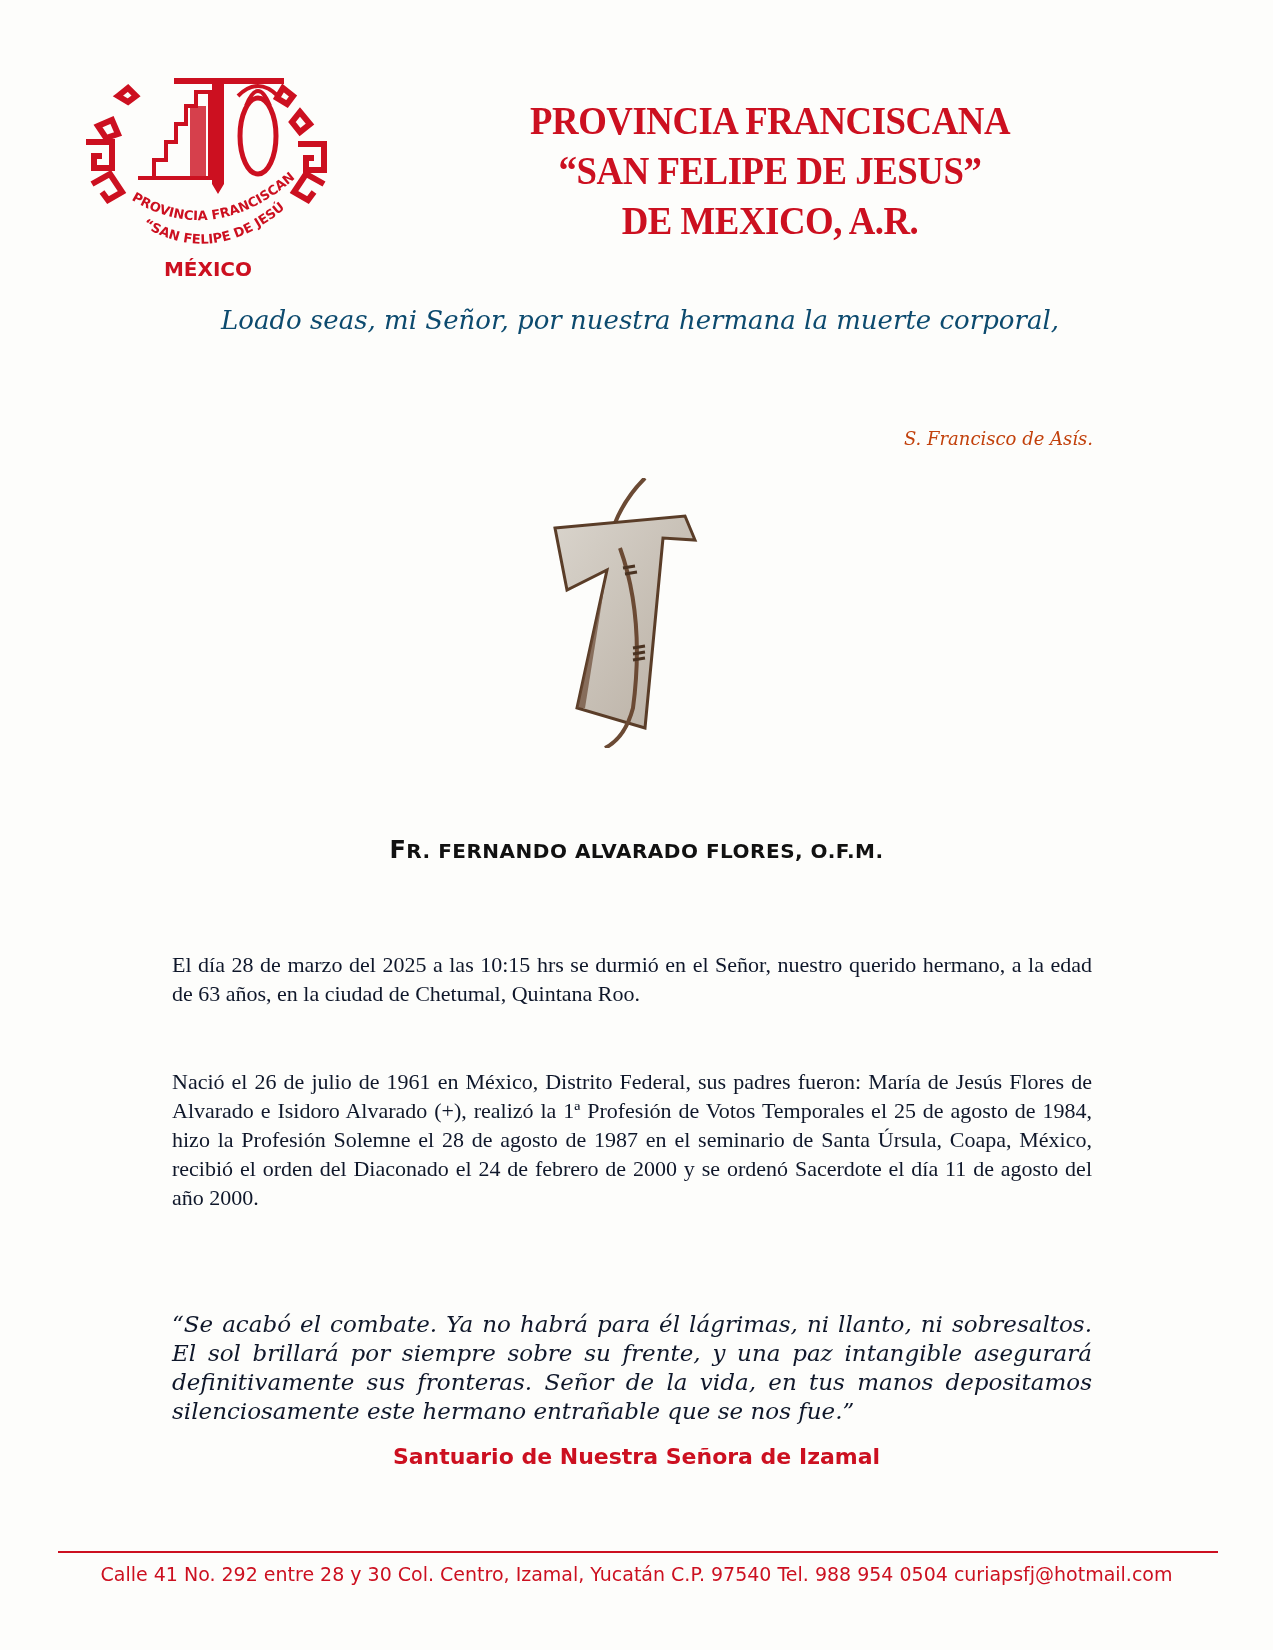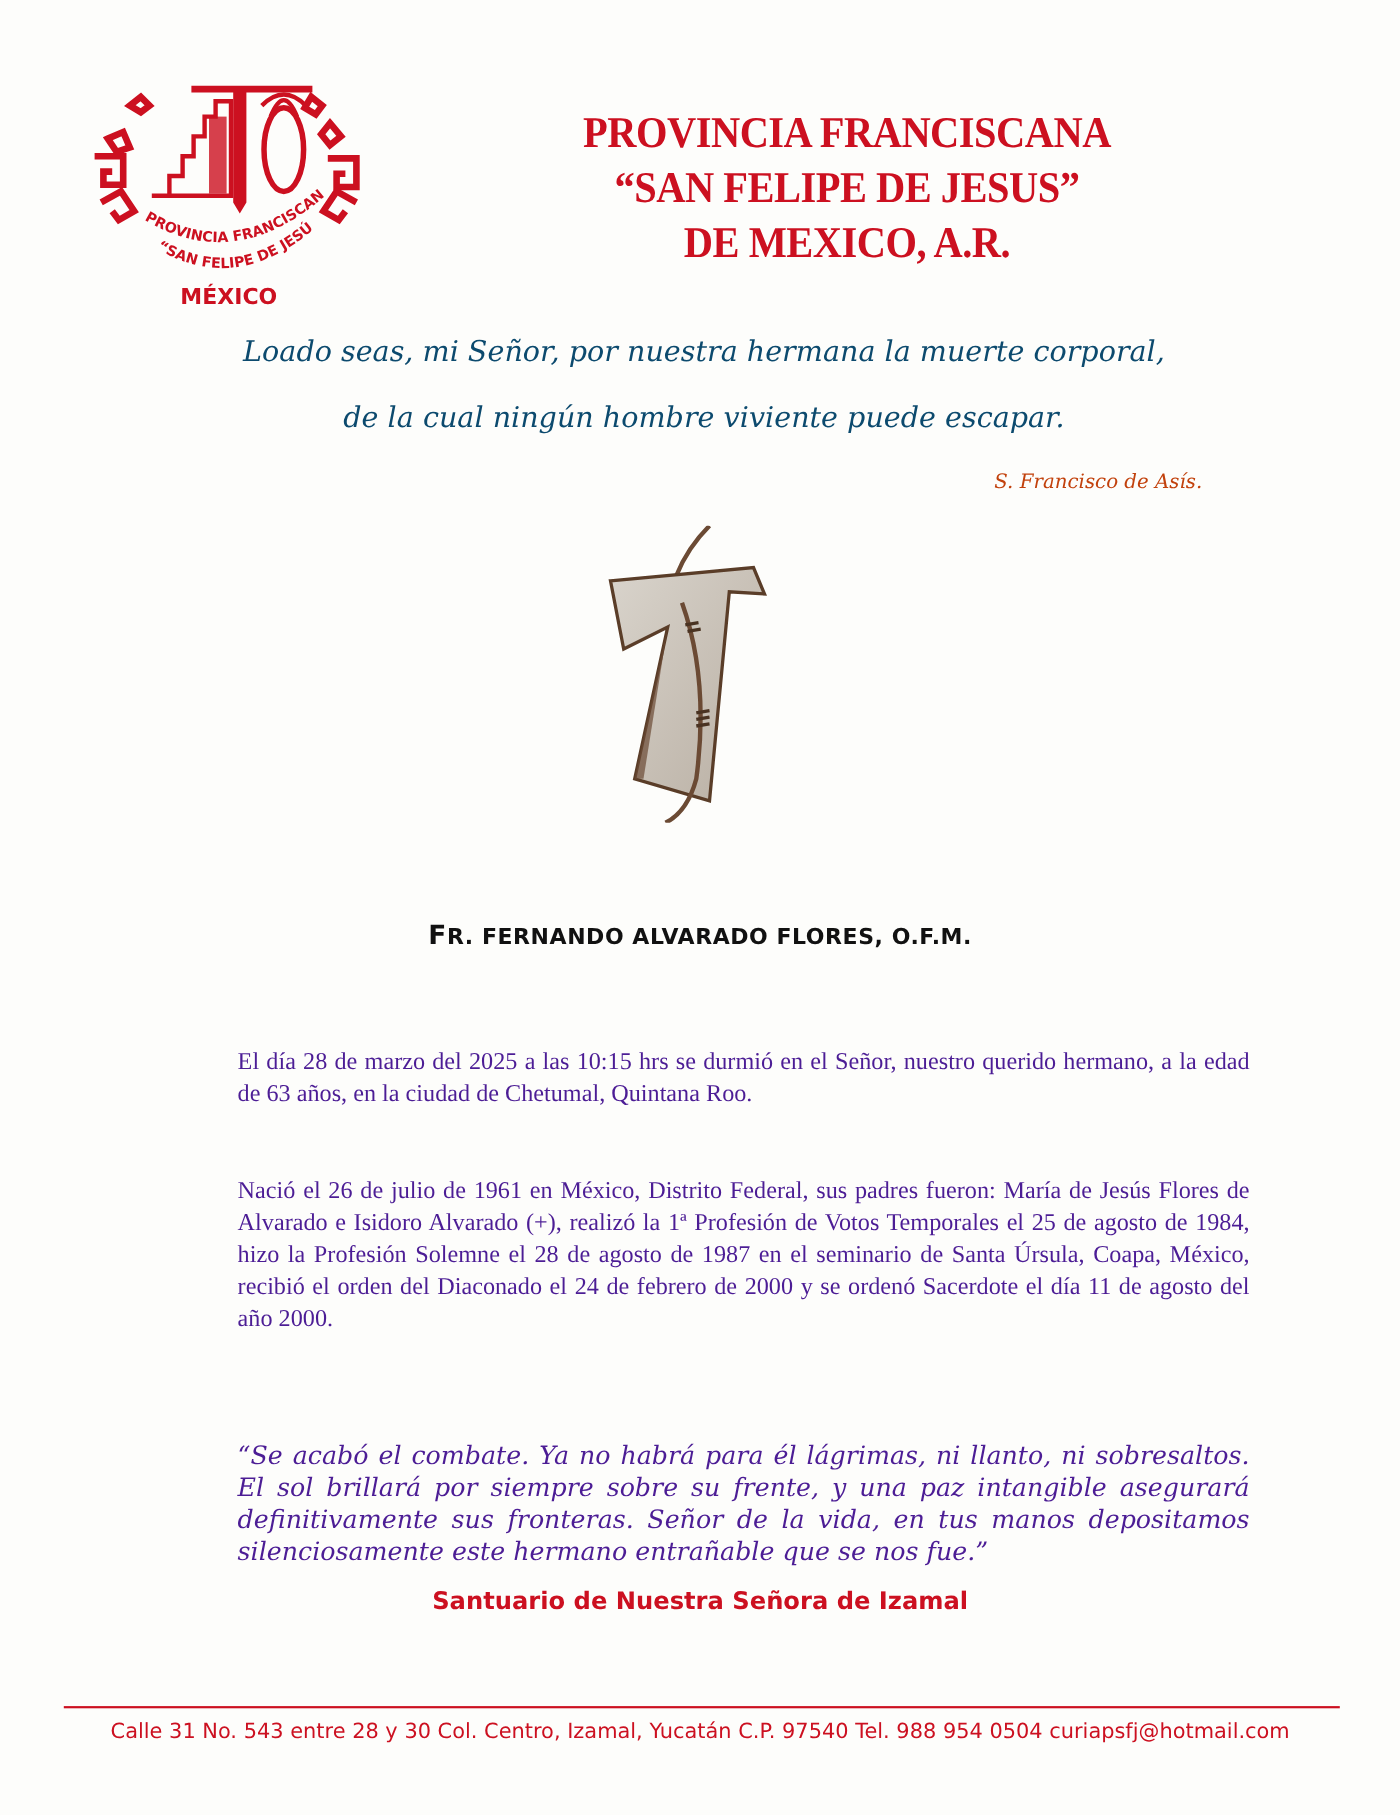--- a/index.html
+++ b/index.html
@@ -5,21 +5,21 @@
   html,body{margin:0;padding:0;}
   body{width:1273px;height:1650px;background:#fdfdfb;position:relative;overflow:hidden;font-family:"Liberation Serif",serif;color:#111;}
   .logo{position:absolute;left:78px;top:66px;width:260px;height:230px;}
   .header{position:absolute;left:470px;top:96px;width:600px;text-align:center;color:#cc1020;font-family:"Liberation Serif",serif;font-weight:bold;font-size:40px;line-height:50px;letter-spacing:-0.5px;transform:scaleX(0.92);}
   .header div{white-space:nowrap;}
   .quote-script{position:absolute;left:200px;top:290px;width:880px;text-align:center;font-family:"DejaVu Serif",serif;font-style:italic;font-size:26px;line-height:60px;color:#0c4a6e;}
   .attribution{position:absolute;right:180px;top:428px;font-family:"DejaVu Serif",serif;font-style:italic;font-size:18px;color:#c2410c;}
   .tau{position:absolute;left:545px;top:478px;width:185px;height:270px;}
   .name{position:absolute;left:0;width:1273px;top:836px;text-align:center;font-family:"DejaVu Sans",sans-serif;font-weight:bold;font-size:20px;letter-spacing:0.5px;}
   .name .big{font-size:24px;}
-  .para{position:absolute;left:172px;width:920px;font-family:"Liberation Serif",serif;font-size:22px;line-height:29px;text-align:justify;color:#4c1d95;margin-left:44px;}
+  .para{position:absolute;left:172px;width:920px;font-family:"Liberation Serif",serif;font-size:22px;line-height:29px;text-align:justify;color:#0f172a;}
   .p1{top:928px;}
   .p2{top:1045px;}
   .p3{top:1287px;font-style:italic;font-family:"DejaVu Serif",serif;font-size:23px;line-height:29px;}
   .footer-title{position:absolute;left:0;width:1273px;top:1444px;text-align:center;color:#cc1020;font-family:"DejaVu Sans",sans-serif;font-weight:bold;font-size:22px;}
   .footer-rule{position:absolute;left:58px;width:1160px;top:1551px;height:2px;background:#cc1020;}
   .footer-address{position:absolute;left:0;width:1273px;top:1563px;text-align:center;color:#cc1020;font-family:"DejaVu Sans",sans-serif;font-size:19px;}
 </style>
 </head>
 <body>
 
@@ -60,21 +60,20 @@
 </svg>
 
 <div class="header">
   <div>PROVINCIA FRANCISCANA</div>
   <div>“SAN FELIPE DE JESUS”</div>
   <div>DE MEXICO, A.R.</div>
 </div>
 
 <div class="quote-script">
   <div>Loado seas, mi Señor, por nuestra hermana la muerte corporal,</div>
-  <div>de la cual ningún hombre viviente puede escapar.</div>
 </div>
 <div class="attribution">S. Francisco de Asís.</div>
 
 <svg class="tau" viewBox="0 0 185 270">
   <defs>
     <linearGradient id="wood" x1="0" y1="0" x2="1" y2="1">
       <stop offset="0" stop-color="#d9d4cc"></stop>
       <stop offset="1" stop-color="#b8aea2"></stop>
     </linearGradient>
   </defs>
@@ -92,13 +91,13 @@
 </svg>
 
 <div class="name"><span class="big">F</span><span>R. FERNANDO ALVARADO FLORES, O.F.M.</span></div>
 
 <p class="para p1">El día 28 de marzo del 2025 a las 10:15 hrs se durmió en el Señor, nuestro querido hermano, a la edad de 63 años, en la ciudad de Chetumal, Quintana Roo.</p>
 <p class="para p2">Nació el 26 de julio de 1961 en México, Distrito Federal, sus padres fueron: María de Jesús Flores de Alvarado e Isidoro Alvarado (+), realizó la 1ª Profesión de Votos Temporales el 25 de agosto de 1984, hizo la Profesión Solemne el 28 de agosto de 1987 en el seminario de Santa Úrsula, Coapa, México, recibió el orden del Diaconado el 24 de febrero de 2000 y se ordenó Sacerdote el día 11 de agosto del año 2000.</p>
 <p class="para p3">“Se acabó el combate. Ya no habrá para él lágrimas, ni llanto, ni sobresaltos. El sol brillará por siempre sobre su frente, y una paz intangible asegurará definitivamente sus fronteras. Señor de la vida, en tus manos depositamos silenciosamente este hermano entrañable que se nos fue.”</p>
 
 <div class="footer-title">Santuario de Nuestra Señora de Izamal</div>
 <div class="footer-rule"></div>
-<div class="footer-address">Calle 31 No. 543 entre 28 y 30 Col. Centro, Izamal, Yucatán C.P. 97540  Tel. 988 954 0504  curiapsfj@hotmail.com</div>
+<div class="footer-address">Calle 41 No. 292 entre 28 y 30 Col. Centro, Izamal, Yucatán C.P. 97540  Tel. 988 954 0504  curiapsfj@hotmail.com</div>
 
 </body></html>

